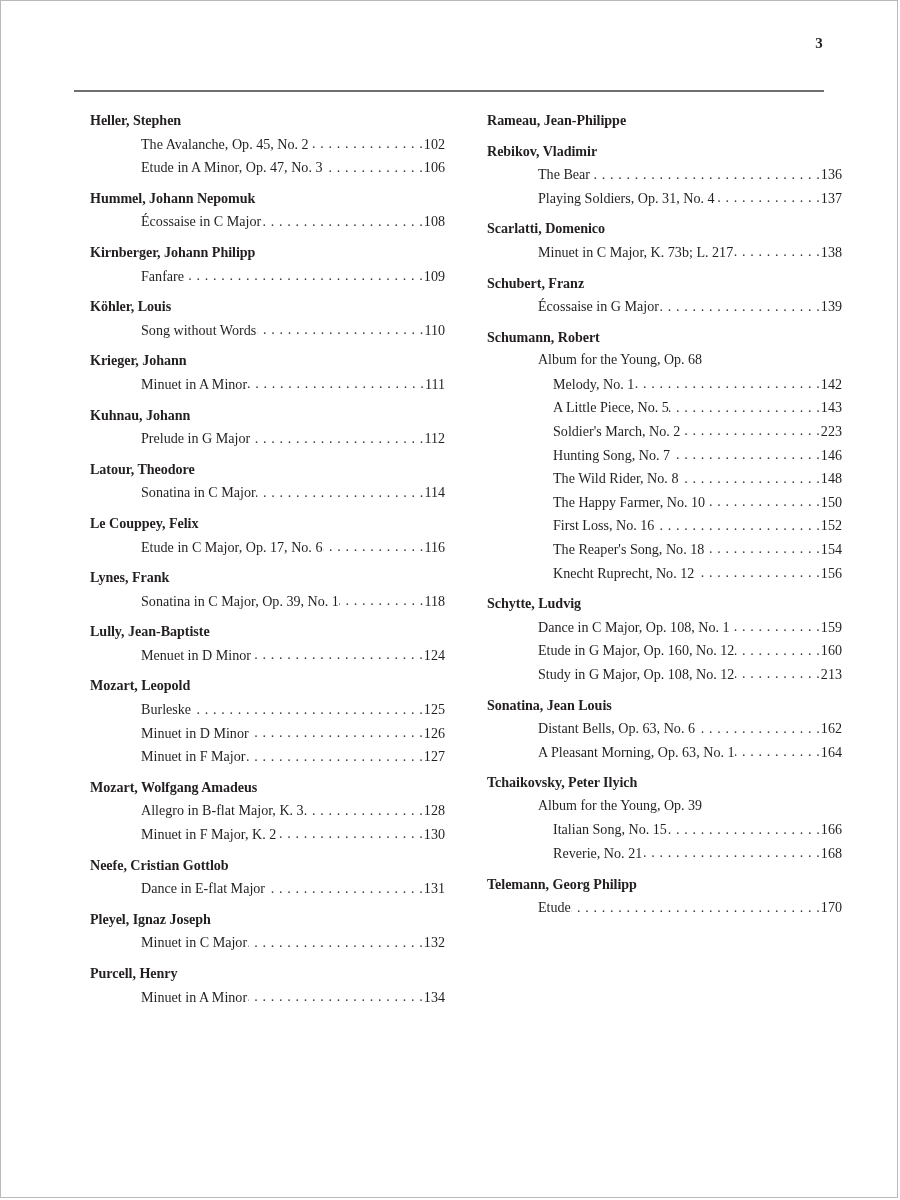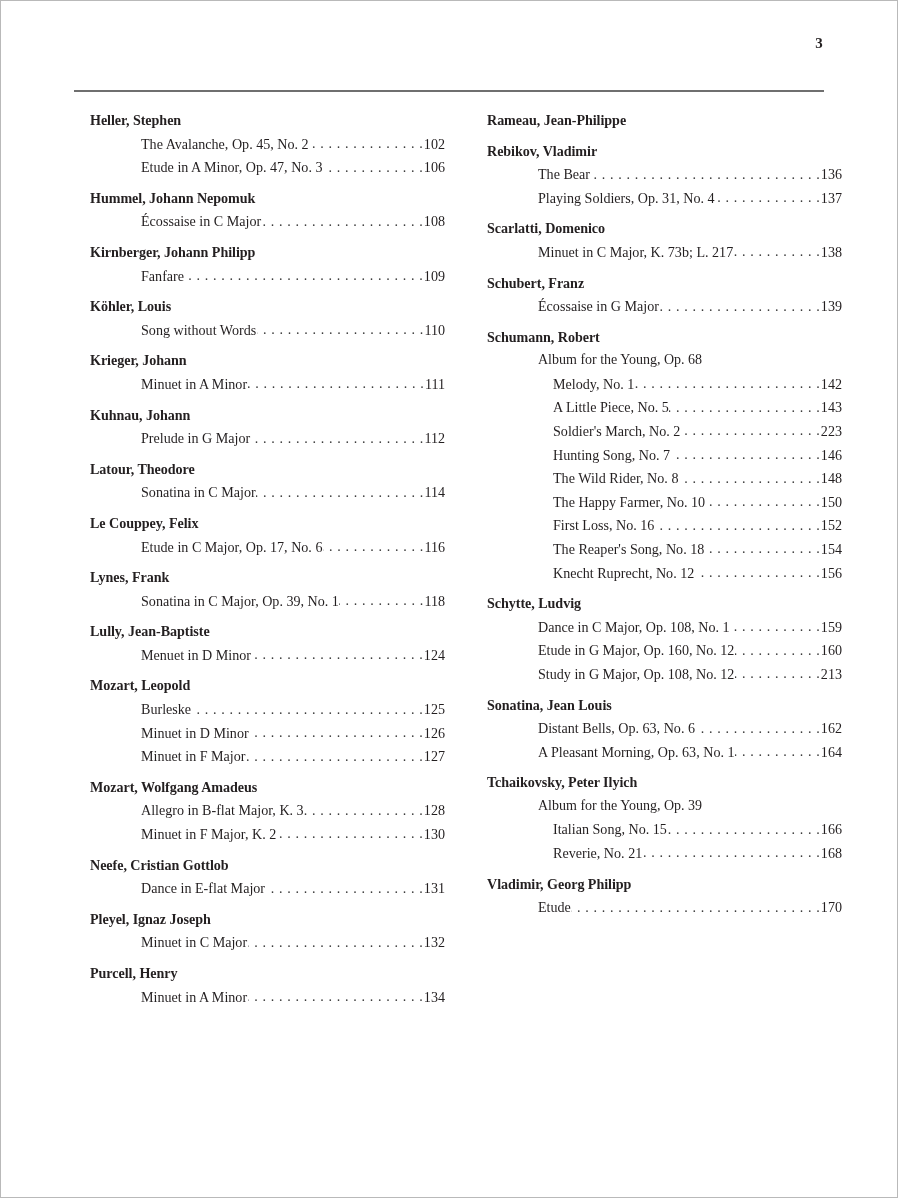--- a/index.html
+++ b/index.html
@@ -391,21 +391,21 @@
             <span class="leader"></span>
             <span class="entry-page">166</span>
           </div>
           <div class="entry nested">
             <span class="entry-title">Reverie, No. 21</span>
             <span class="leader"></span>
             <span class="entry-page">168</span>
           </div>
         </div>
         <div class="composer-block">
-          <div class="composer">Vladimir, Georg Philipp</div>
+          <div class="composer">Telemann, Georg Philipp</div>
           <div class="entry sub">
             <span class="entry-title">Etude</span>
             <span class="leader"></span>
             <span class="entry-page">170</span>
           </div>
         </div>
       </div>
     </div>
 </div>
 

